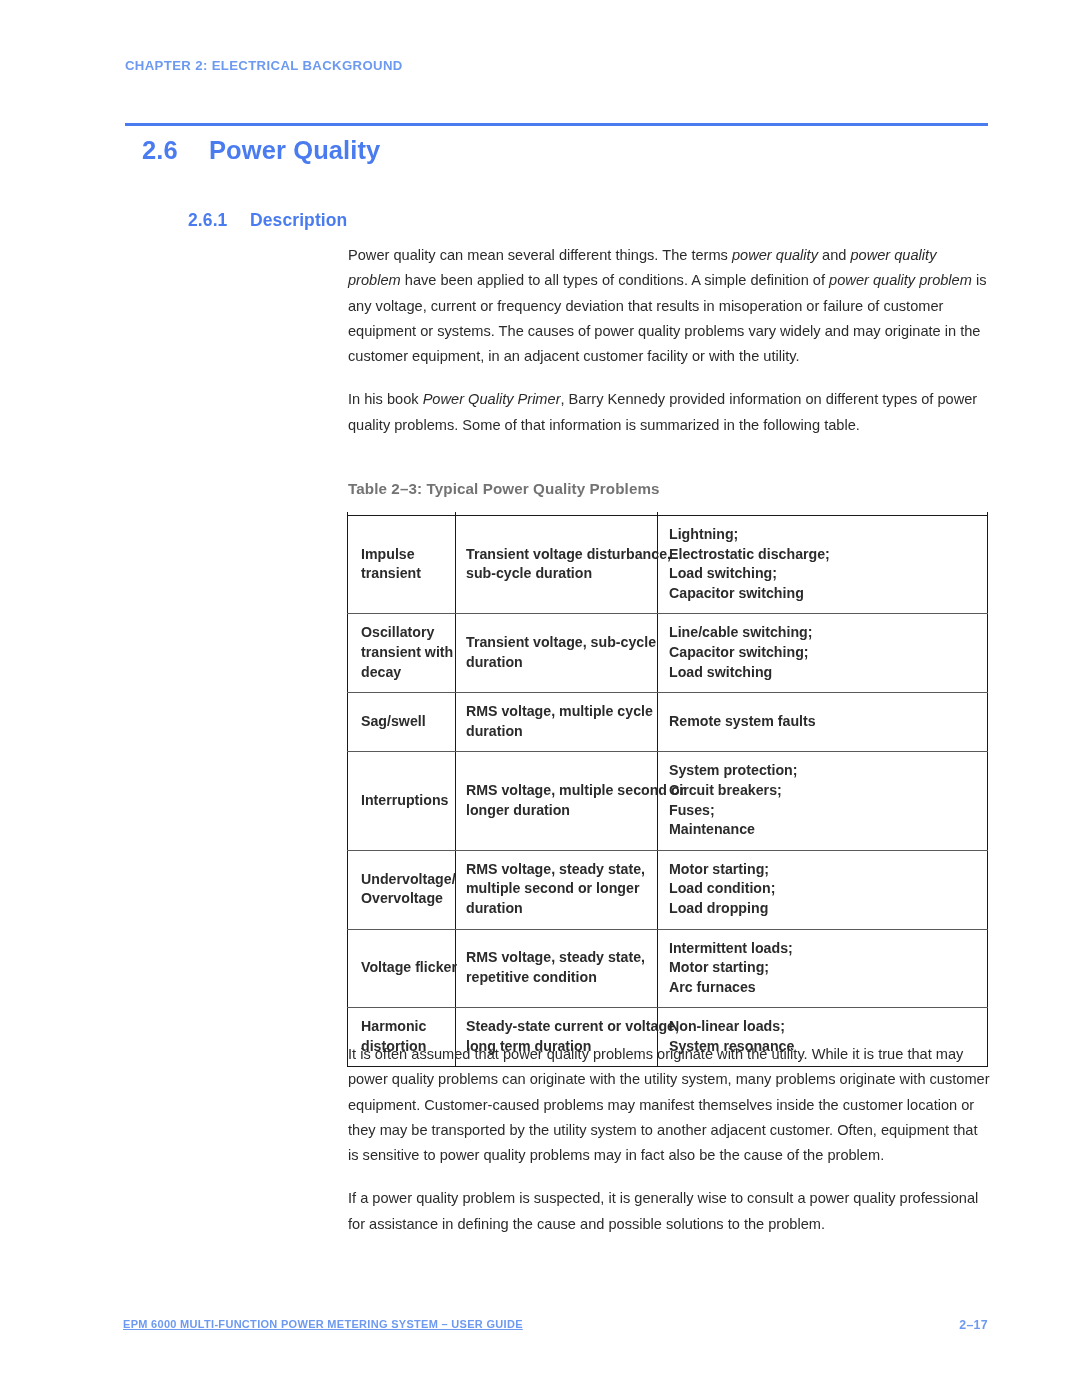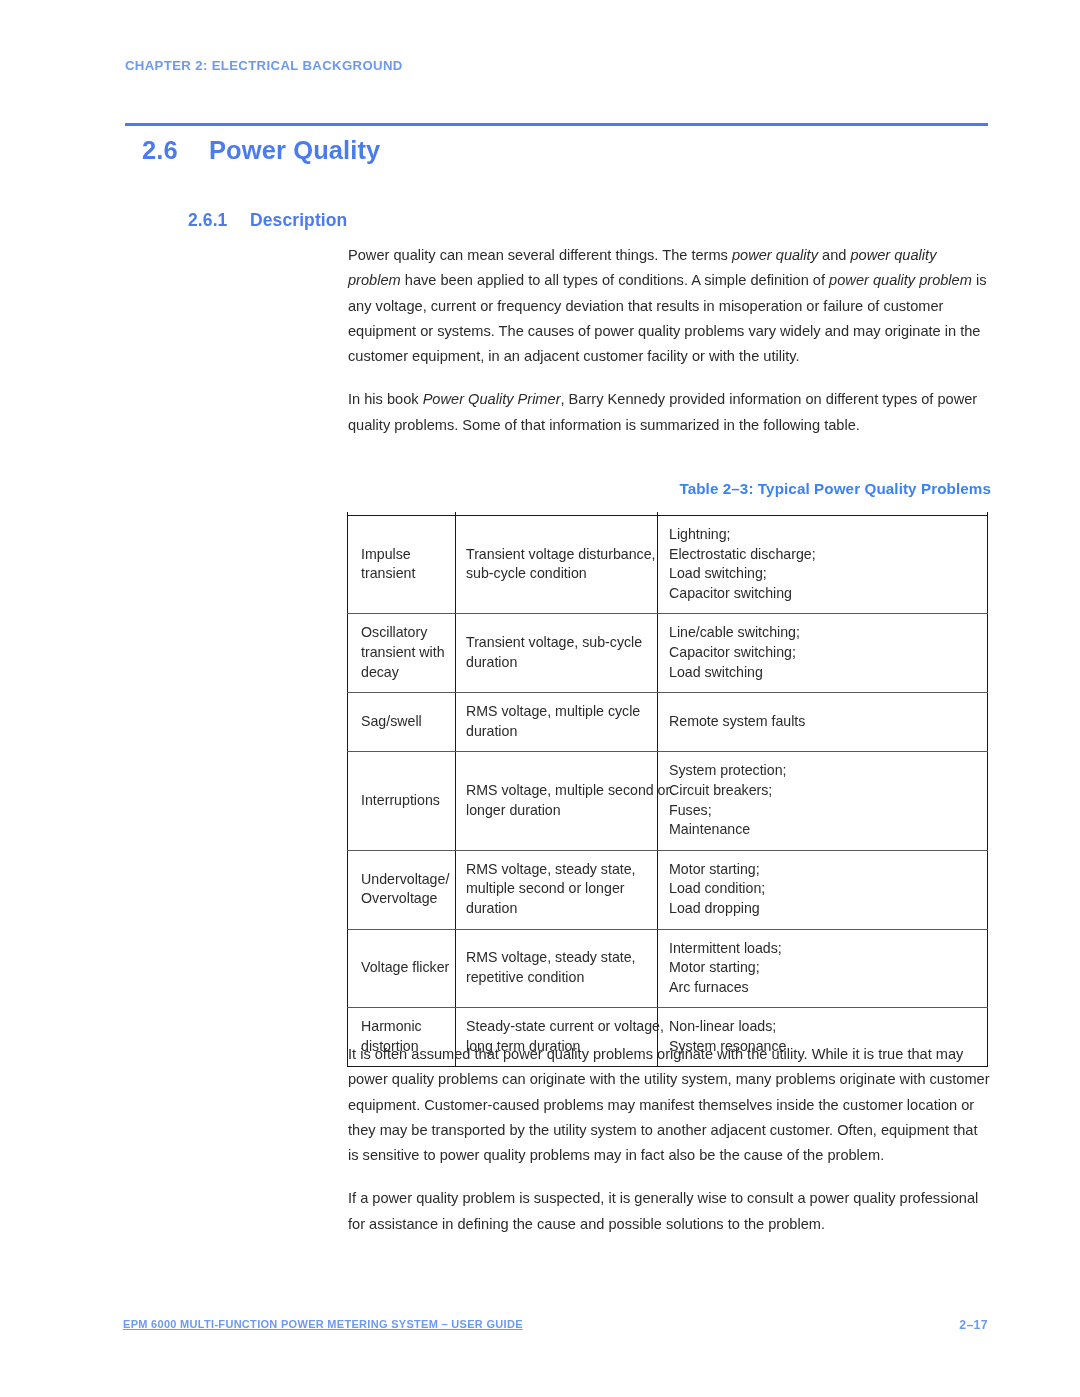--- a/index.html
+++ b/index.html
@@ -99,22 +99,22 @@
 
   #para-block-top { top: 243px; }
   #para-block-bottom { top: 1042px; }
 
   
   .table-caption {
     position: absolute;
     left: 348px;
     width: 643px;
     top: 480px;
-    text-align: right;
-    color: #3b82f6;
+    text-align: left;
+    color: #737373;
     font-size: 15.2px;
     font-weight: 700;
     letter-spacing: 0.1px;
   }
 
   
   .tbl-wrap {
     position: absolute;
     left: 347px;
     top: 512px;
@@ -153,20 +153,21 @@
     background: #ffffff;
   }
 
   table.pq tbody td {
     vertical-align: middle;
     padding: 9px 8px 10px 9px;
     border-left: 1.4px solid #1a1a1a;
     border-right: 1.4px solid #1a1a1a;
     border-bottom: 1.2px solid #5a5a5a;
     line-height: 19.6px;
+    font-weight: bold;
   }
   table.pq tbody tr:last-child td {
     border-bottom: 1.6px solid #1a1a1a;
   }
   table.pq tbody td .ln { display: block; white-space: nowrap; }
 
   table.pq tbody td.cause   { padding-left: 13px; }
   table.pq tbody td.dist    { padding-left: 10px; }
   table.pq tbody td.src     { padding-left: 11px; }
 
@@ -235,21 +236,21 @@
         </tr>
       </thead>
       <tbody id="pq-body">
           <tr>
             <td class="cause">
               <span class="ln">Impulse</span>
               <span class="ln">transient</span>
             </td>
             <td class="dist">
               <span class="ln">Transient voltage disturbance,</span>
-              <span class="ln">sub-cycle condition</span>
+              <span class="ln">sub-cycle duration</span>
             </td>
             <td class="src">
               <span class="ln">Lightning;</span>
               <span class="ln">Electrostatic discharge;</span>
               <span class="ln">Load switching;</span>
               <span class="ln">Capacitor switching</span>
             </td>
           </tr>
           <tr>
             <td class="cause">

